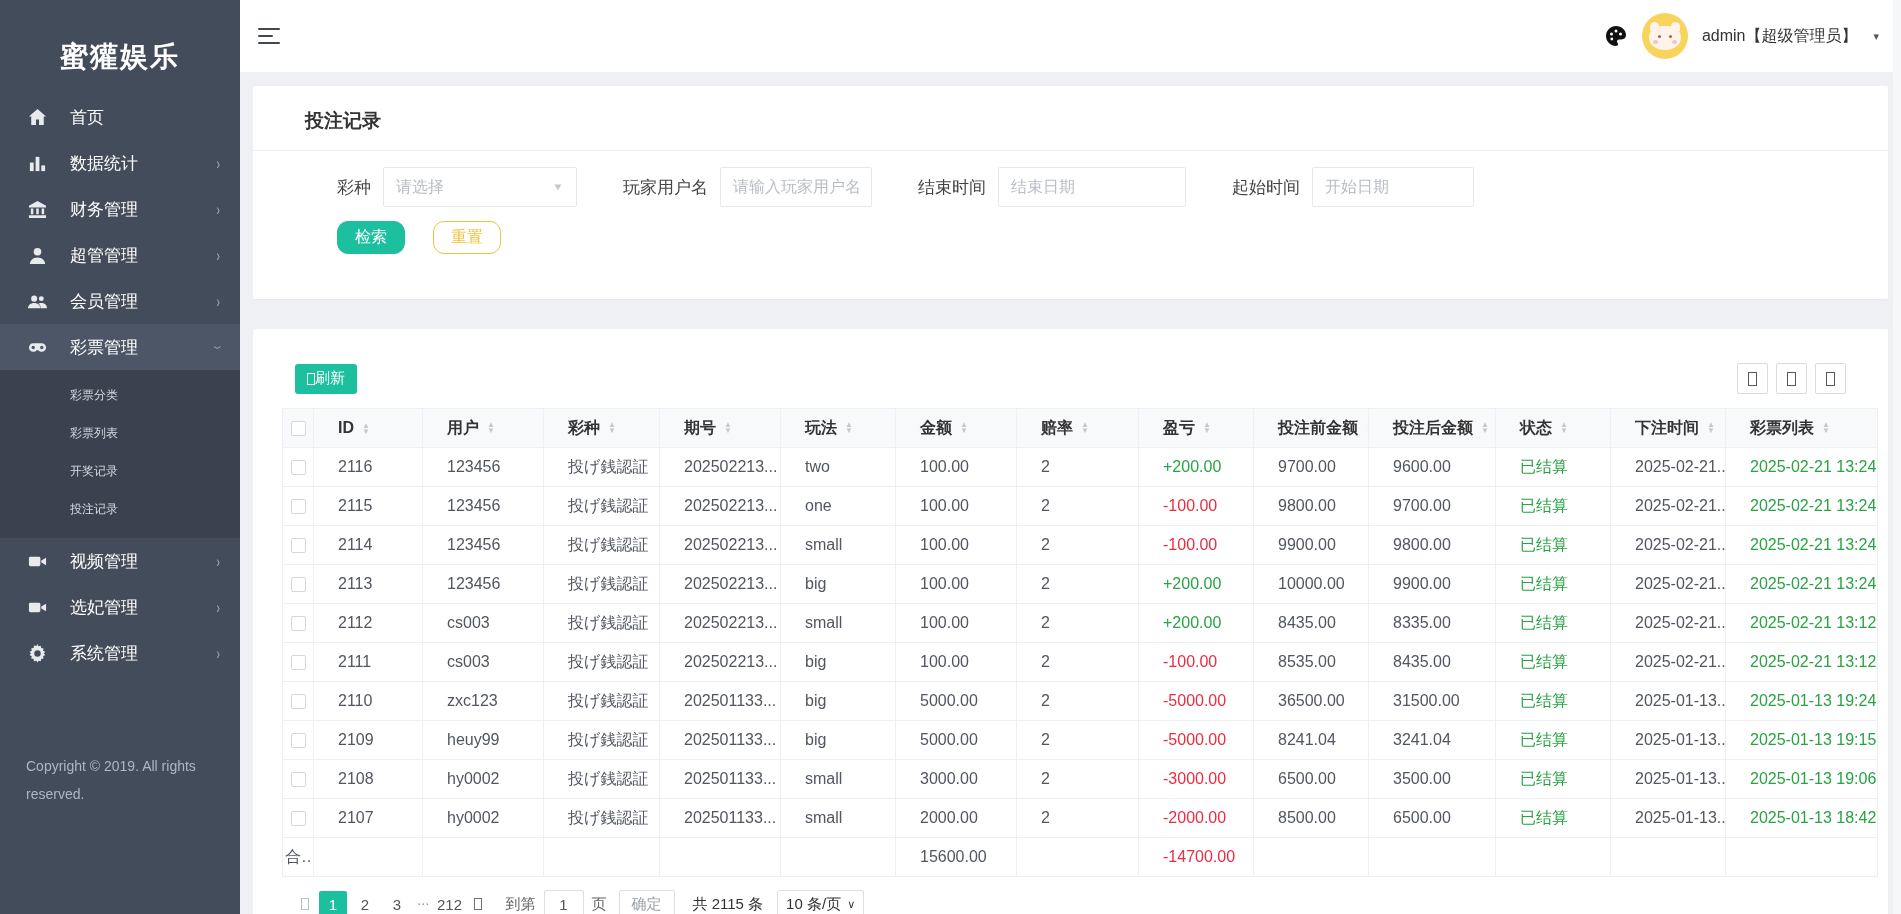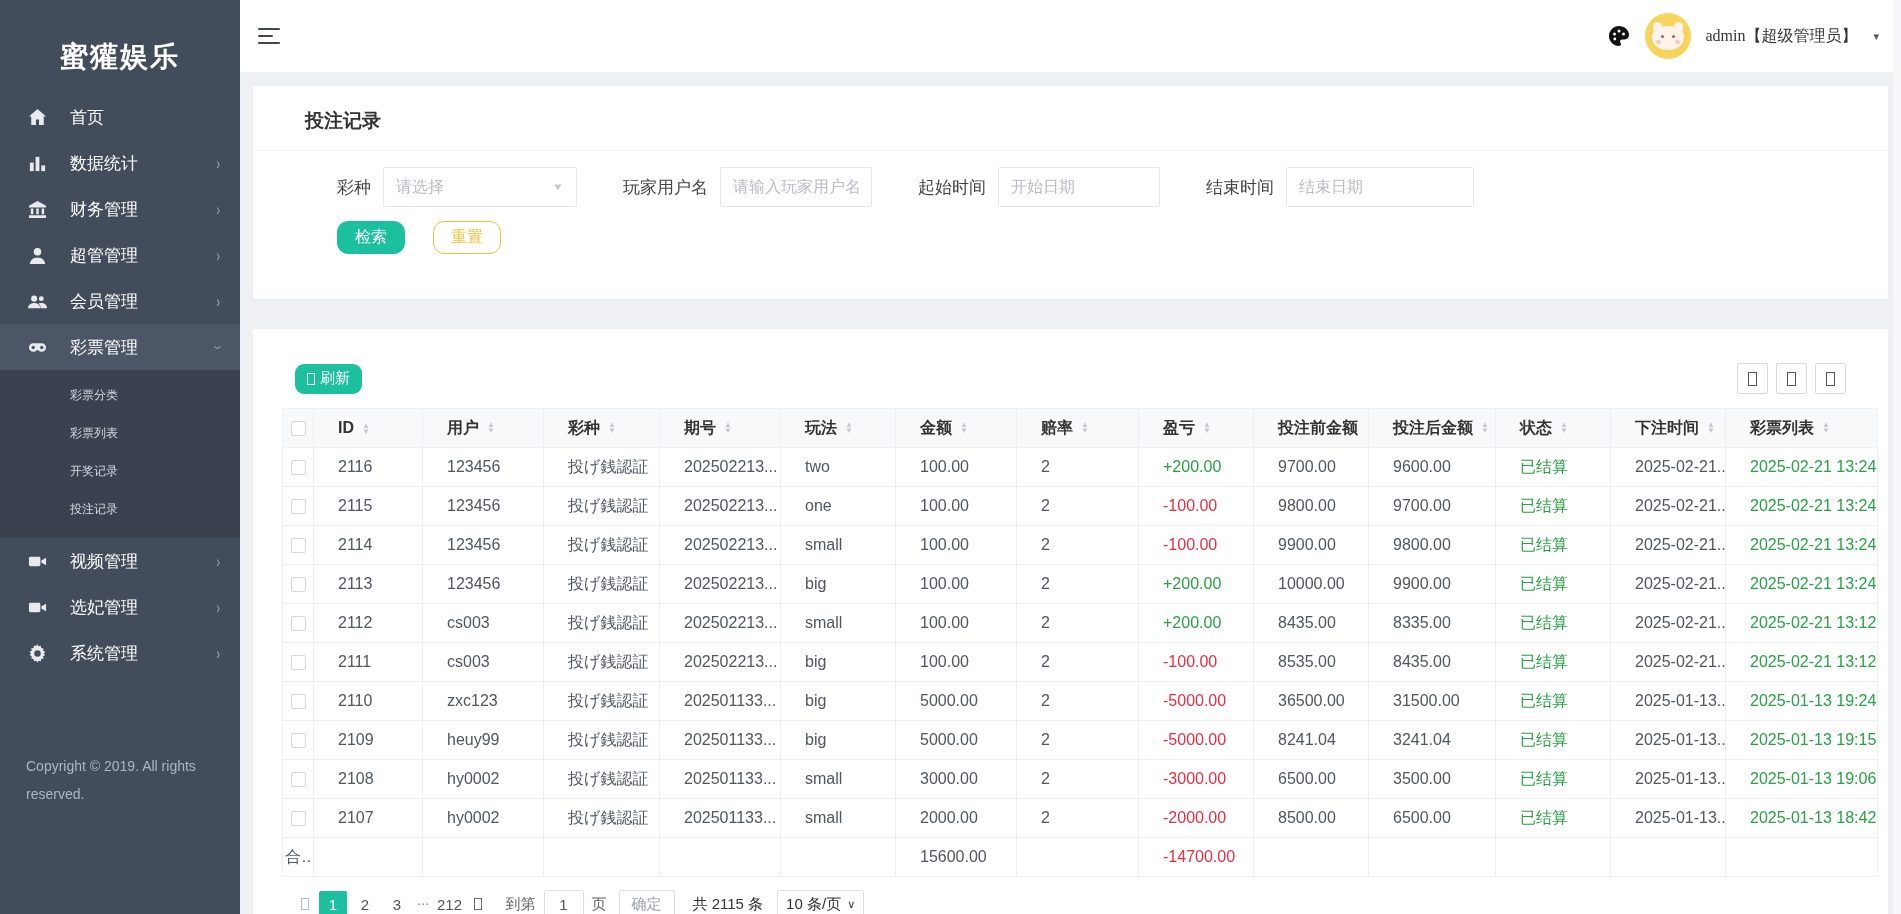--- a/index.html
+++ b/index.html
@@ -28,21 +28,21 @@
   .topbar-right { margin-left:auto; display:flex; align-items:center; gap:14px; }
   .palette-btn { width:24px; height:24px; cursor:pointer; display:flex; align-items:center; justify-content:center; }
   .avatar { width:46px; height:46px; border-radius:50%; background:#f9d45c; position:relative; overflow:hidden; cursor:pointer; flex:0 0 46px; }
   .avatar .face { position:absolute; left:7px; top:13px; width:32px; height:24px; background:#fdf3ea; border-radius:45% 45% 50% 50%; }
   .avatar .ear1,.avatar .ear2 { position:absolute; width:9px; height:9px; background:#fdf3ea; border-radius:50% 50% 0 0; top:9px; }
   .avatar .ear1{ left:8px; } .avatar .ear2{ right:8px; }
   .avatar .eye1,.avatar .eye2 { position:absolute; width:3px; height:3px; background:#8a6f5f; border-radius:50%; top:22px; }
   .avatar .eye1{ left:16px; } .avatar .eye2{ right:16px; }
   .avatar .cheek1,.avatar .cheek2 { position:absolute; width:5px; height:4px; background:#f6c3c0; border-radius:50%; top:27px; }
   .avatar .cheek1{ left:11px; } .avatar .cheek2{ right:11px; }
-  .user-name { font-size:16px; color:#333; cursor:pointer; white-space:nowrap;font-family:Liberation Serif, serif; }
+  .user-name { font-size:16px; color:#333; cursor:pointer; white-space:nowrap; }
   .user-caret { color:#555; font-size:11px; margin-left:2px; cursor:pointer; }
 
   .content { flex:1; padding:6px 13px 0 13px; overflow:hidden; position:relative; }
   .panel { background:#fff; border-radius:2px; box-shadow:0 1px 2px rgba(0,0,0,.04); }
 
   
   .filter-panel { height:213px; margin-top:8px; }
   .panel-title { font-size:19px; font-weight:bold; color:#333; padding:22px 0 16px 52px; }
   .panel-divider { height:1px; background:#f0f1f3; }
   .filter-form { display:flex; align-items:center; padding:16px 0 0 84px; gap:0; }
@@ -57,21 +57,21 @@
   .f-input.date2 { width:188px; }
   .f-input::placeholder { color:#b9bdc5; }
   .btn-row { padding:14px 0 0 84px; display:flex; gap:28px; }
   .btn { height:33px; padding:0 17px; font-size:16px; border-radius:11px; cursor:pointer; border:1px solid transparent; background:#fff; }
   .btn-search { background:var(--accent); border-color:var(--accent); color:#fff; }
   .btn-reset { border-color:#f3c23c; color:#f3c23c; background:#fff; }
 
   
   .table-panel { margin-top:30px; height:600px; padding:34px 13px 0 13px; position:relative; }
   .tp-toolbar { display:flex; align-items:center; margin:0 29px 14px 29px; }
-  .btn-refresh { background:var(--accent); color:#fff; border:none; height:30px; padding:0 12px; border-radius:9px; font-size:15px; display:flex; align-items:center; gap:5px; cursor:pointer; }
+  .btn-refresh { background:var(--accent); color:#fff; border:none; height:30px; padding:0 12px; border-radius:3px; font-size:15px; display:flex; align-items:center; cursor:pointer; }
   .tool-icons { margin-left:auto; display:flex; gap:8px; }
   .tool-btn { width:31px; height:31px; border:1px solid #d8dbe0; border-radius:2px; background:#fff; display:flex; align-items:center; justify-content:center; cursor:pointer; color:#525666; }
   .tofu { display:inline-block; width:9px; height:14px; border:1.6px solid currentColor; }
   .tofu.small { width:8px; height:12px; }
 
   table { border-collapse:collapse; table-layout:fixed; width:1595px; margin:0 16px; font-size:16px; }
   th,td { border:1px solid #edeff2; height:39px; text-align:left; padding:0 4px 0 24px; white-space:nowrap; overflow:hidden; color:#515660; font-weight:normal; }
   th { background:#f8f9fb; color:#333; font-weight:bold; }
   th .sort { display:inline-flex; flex-direction:column; margin-left:8px; vertical-align:middle; line-height:6px; color:#c4c8cf; font-size:8px; cursor:pointer; }
   .col-check { text-align:center; padding:0; }
@@ -261,26 +261,26 @@
           <div class="f-select">
             <span class="ph">请选择</span>
             <span class="caret">▼</span>
           </div>
         </div>
         <div class="f-group">
           <span class="f-label">玩家用户名</span>
           <input class="f-input" placeholder="请输入玩家用户名" style="">
         </div>
         <div class="f-group">
+          <span class="f-label">结束时间</span>
+          <input class="f-input date2" placeholder="结束日期" style="">
+        </div>
+        <div class="f-group">
           <span class="f-label">起始时间</span>
           <input class="f-input date" placeholder="开始日期" style="">
-        </div>
-        <div class="f-group">
-          <span class="f-label">结束时间</span>
-          <input class="f-input date2" placeholder="结束日期" style="">
         </div>
       </div>
       <div class="btn-row">
         <button class="btn btn-search">检索</button>
         <button class="btn btn-reset">重置</button>
       </div>
     </section>
 
     <section class="panel table-panel">
       <div class="tp-toolbar">

